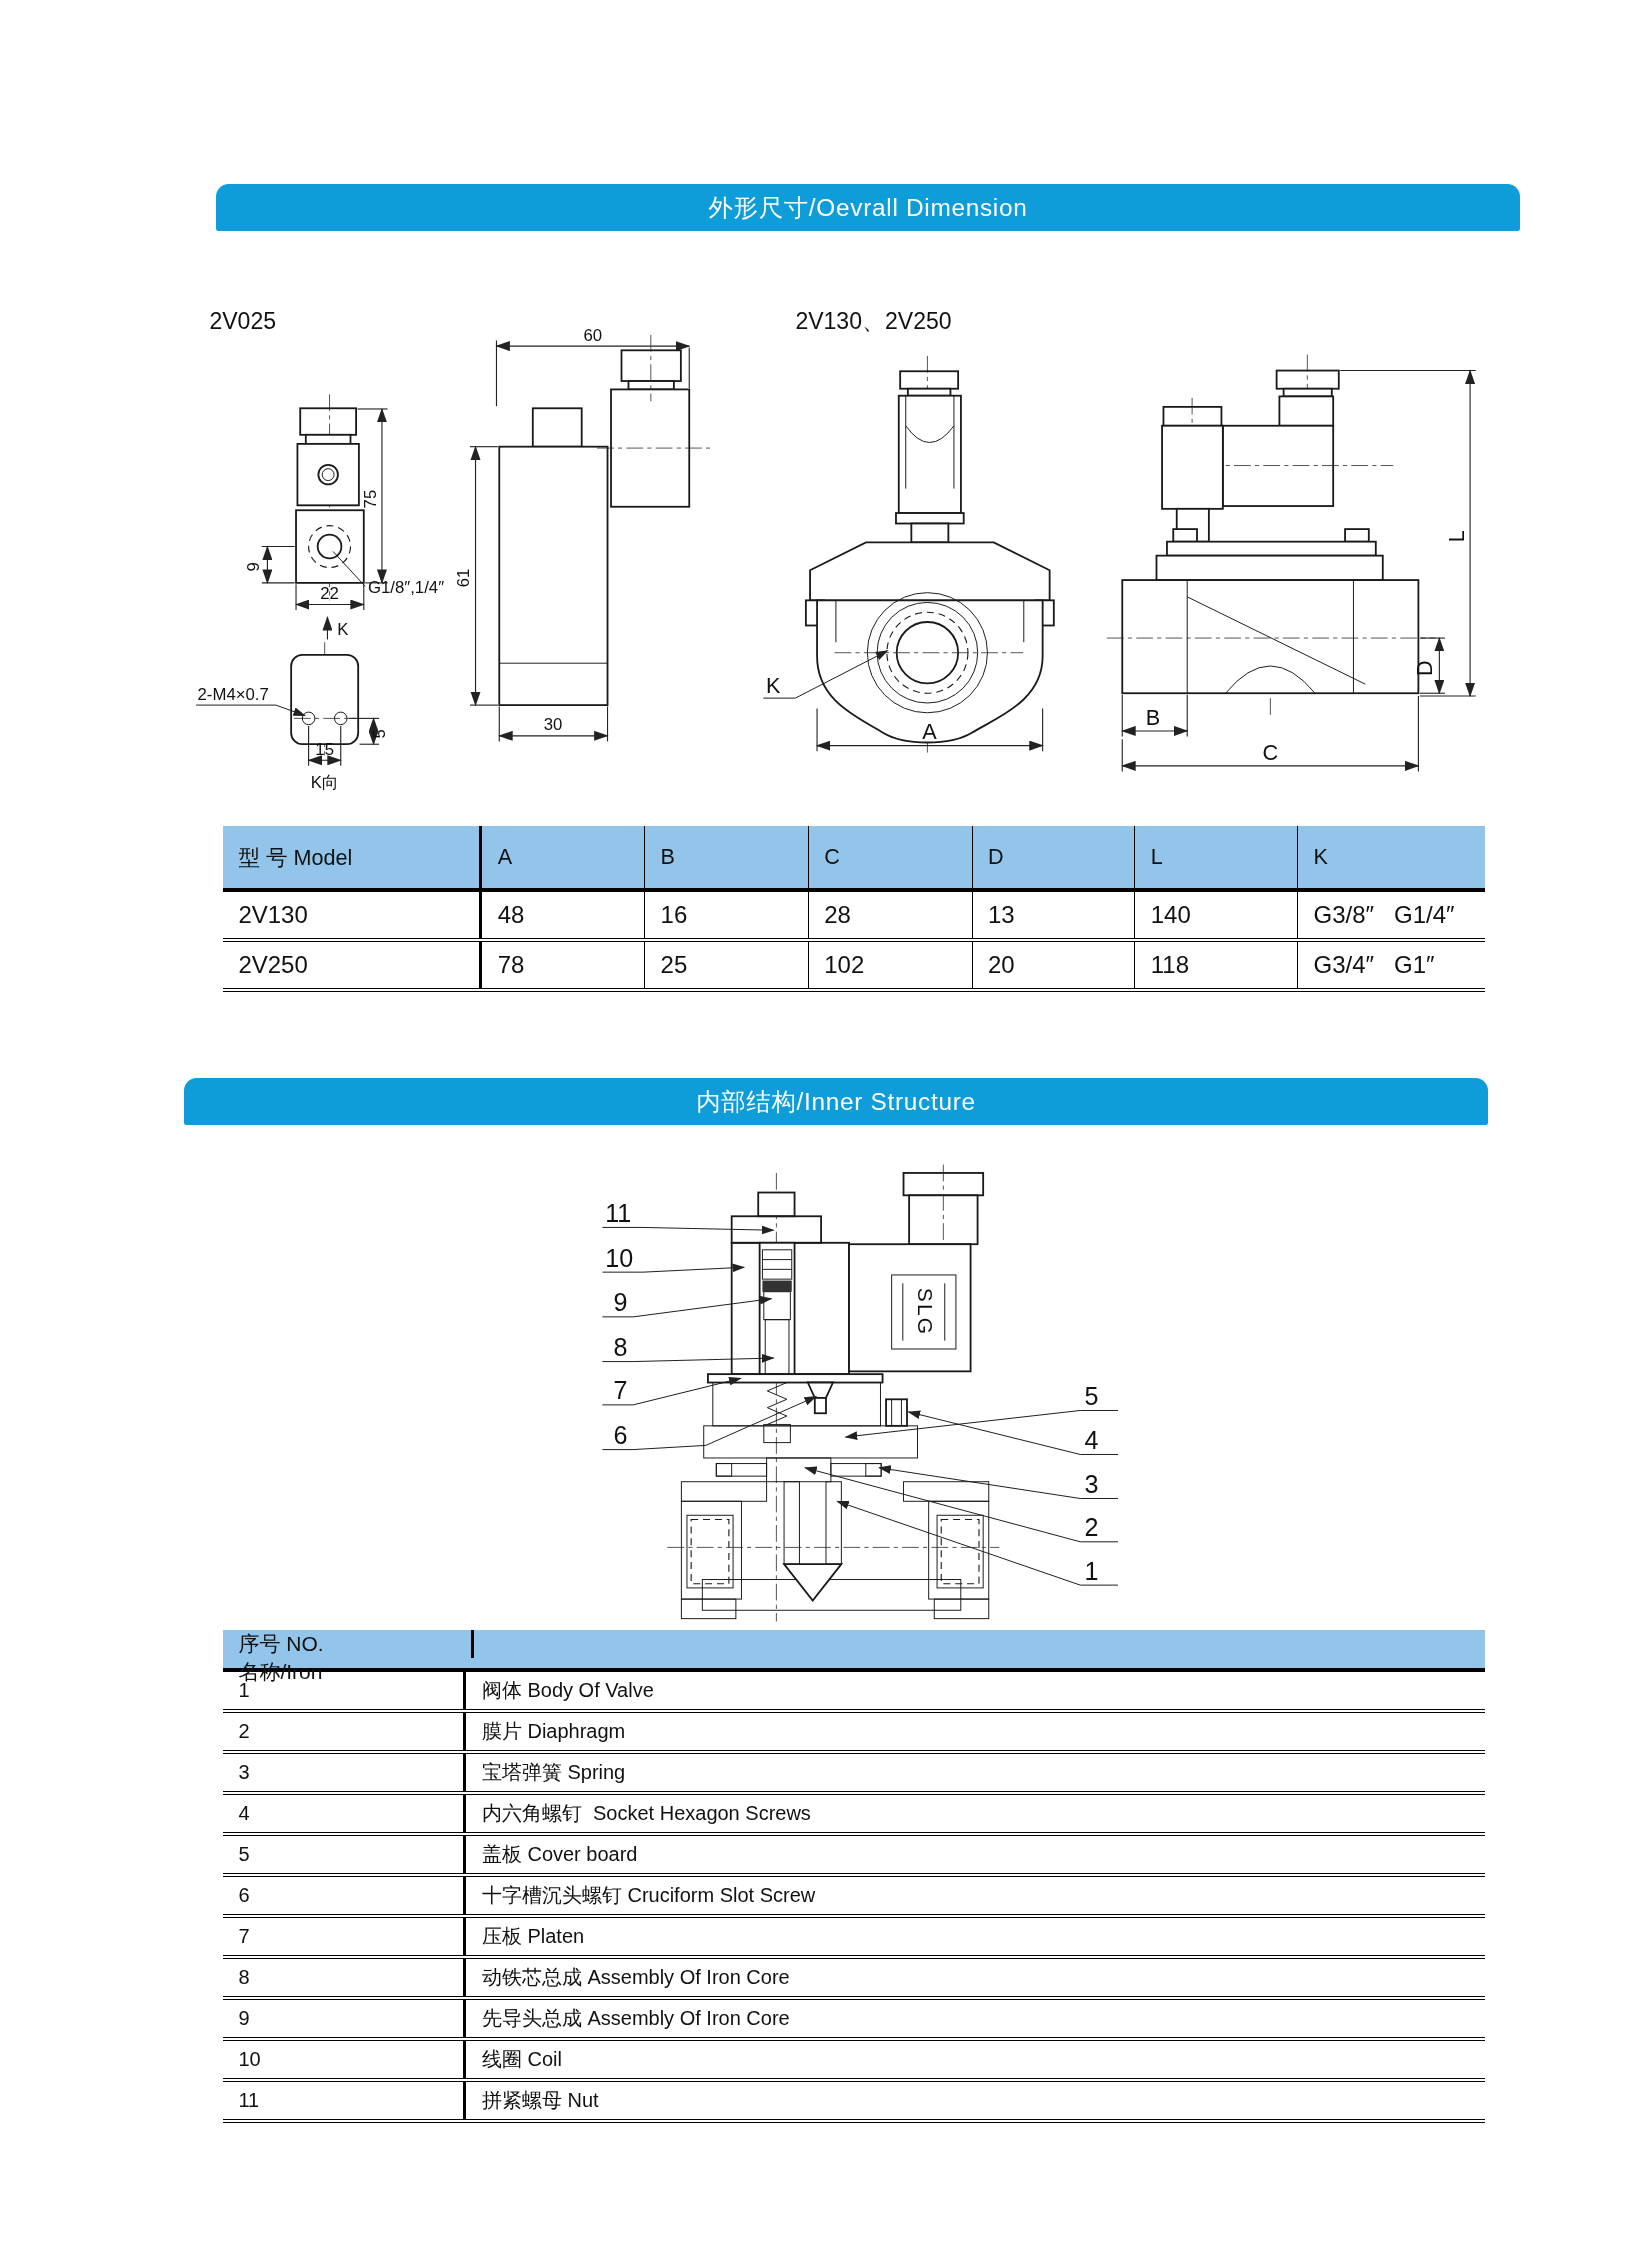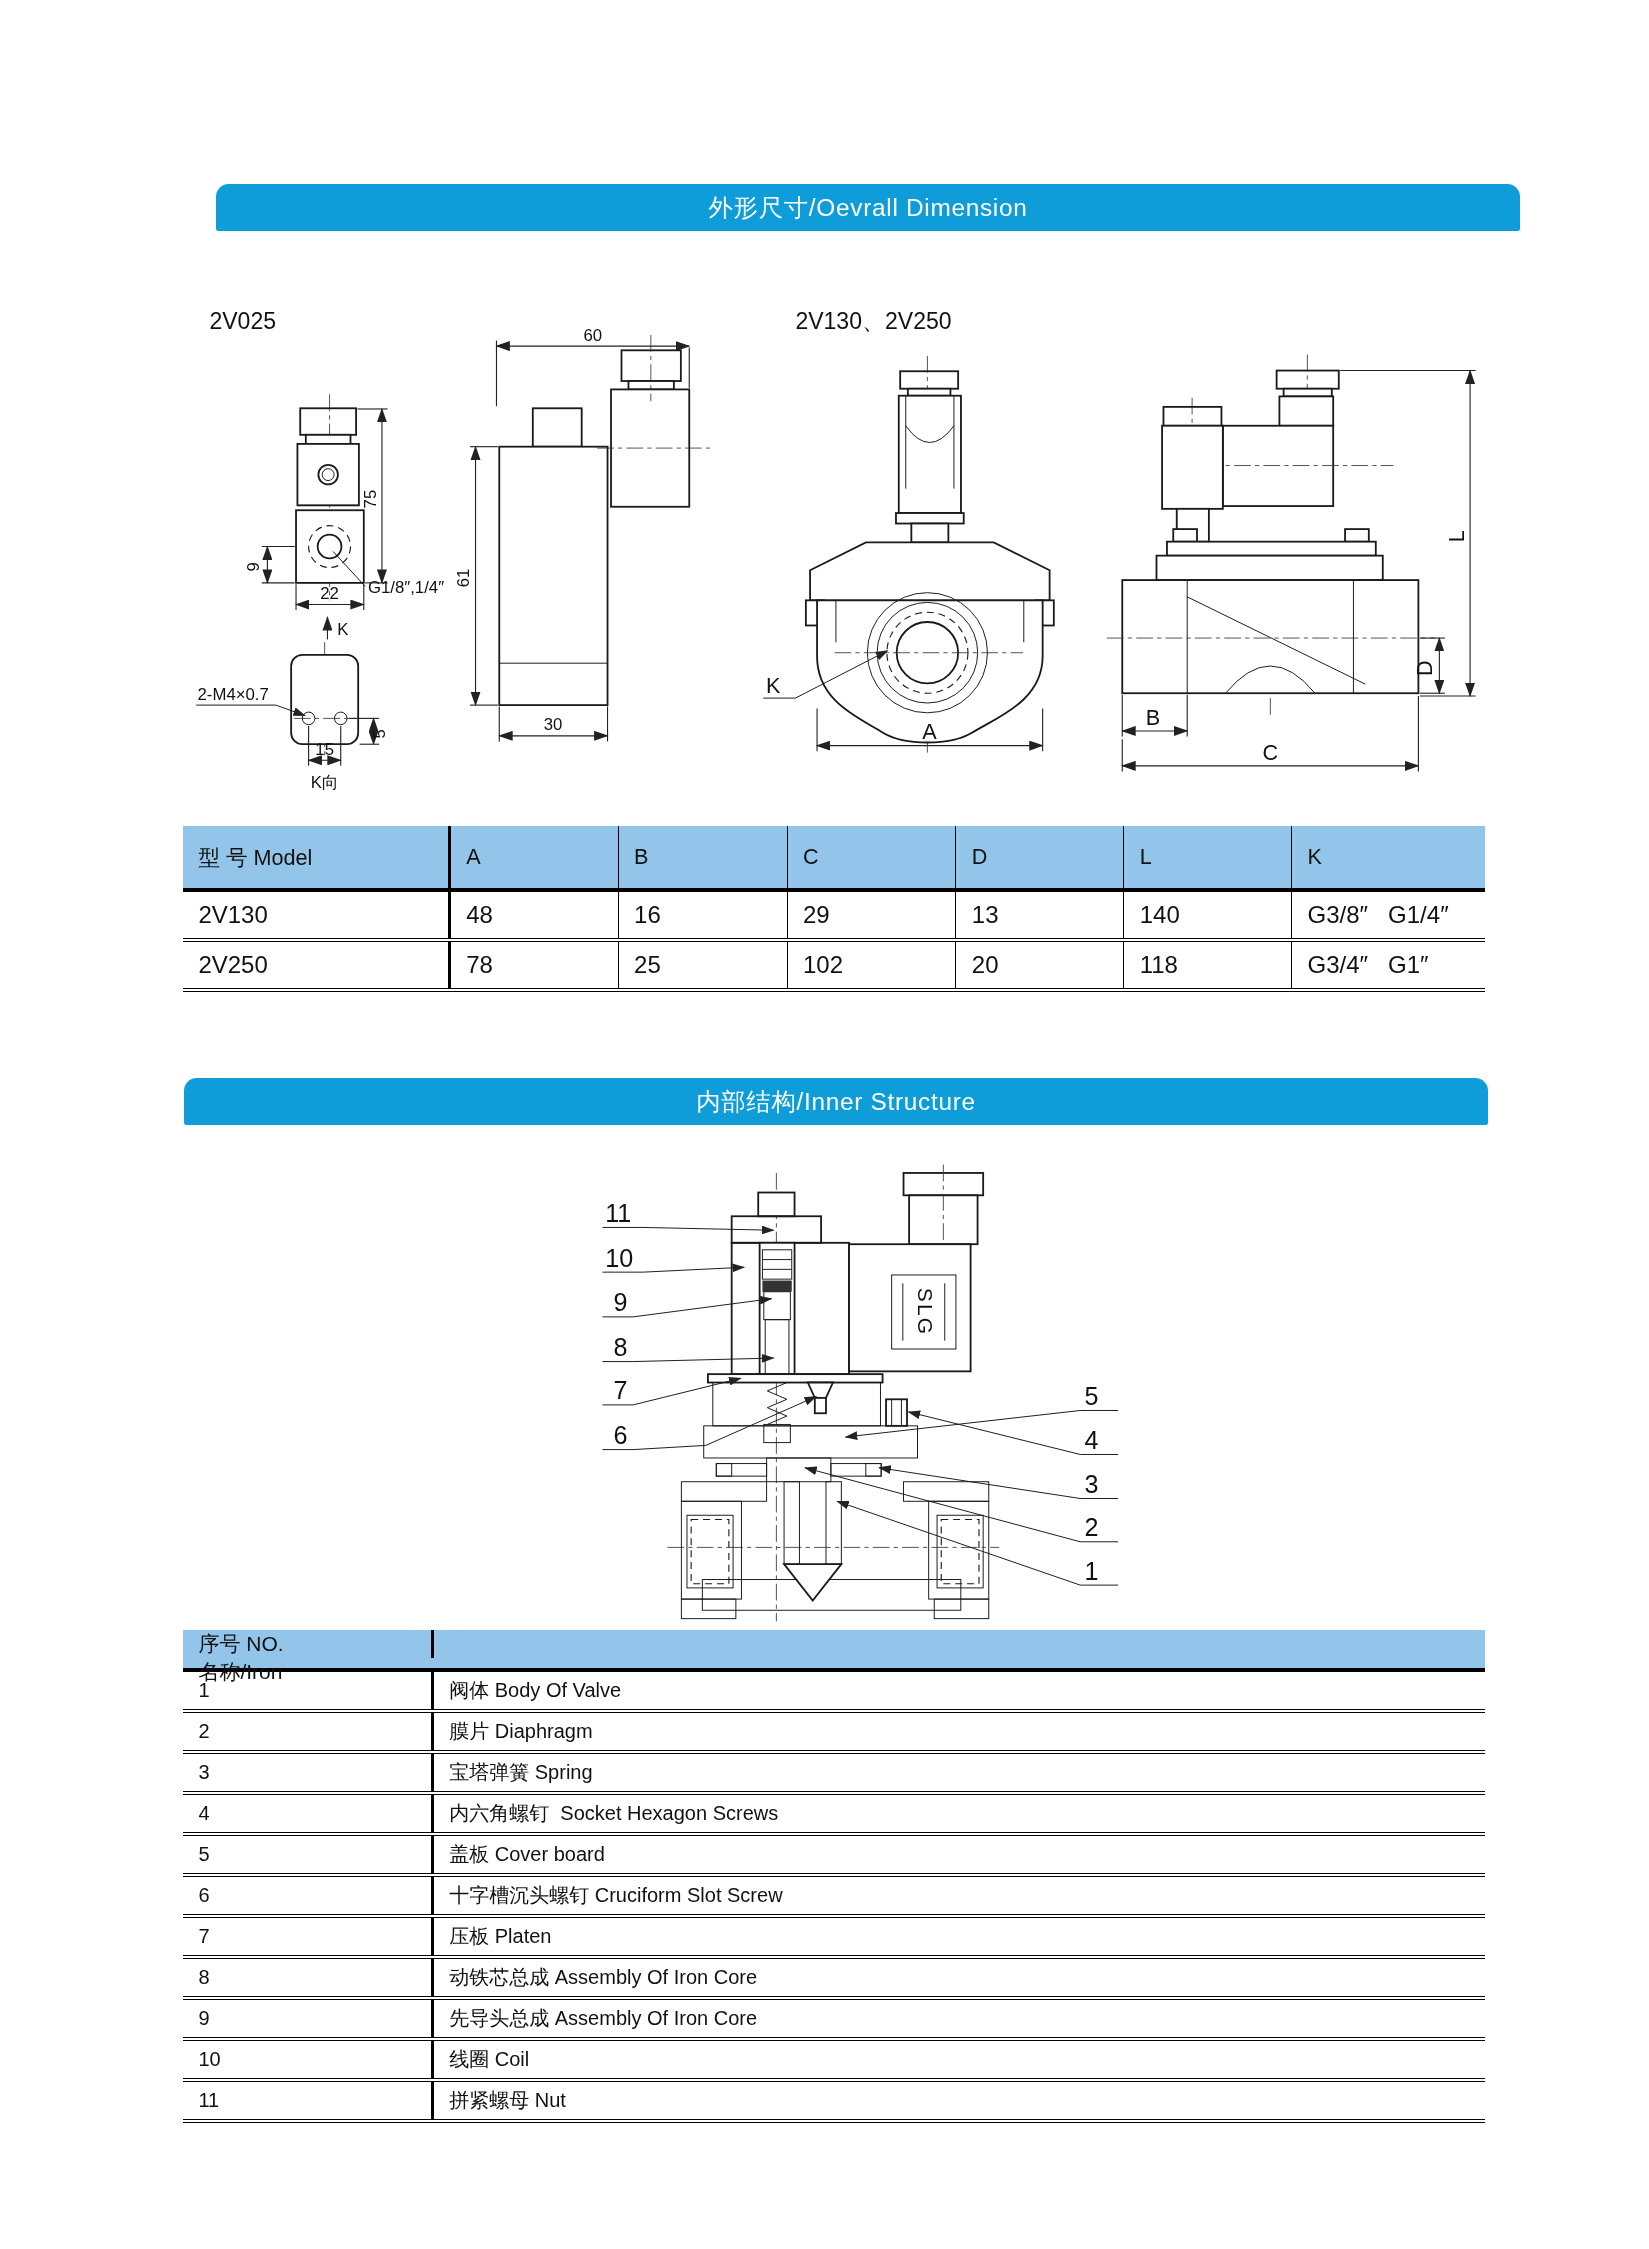--- a/index.html
+++ b/index.html
@@ -3,21 +3,21 @@
 <meta charset="utf-8">
 <style>
   html,body{margin:0;padding:0;background:#e8e8e8;}
   .page{position:relative;width:1649px;height:2250px;background:#ffffff;margin:0 auto;
         font-family:"Liberation Sans",sans-serif;color:#111;overflow:hidden;}
   .section-bar{position:absolute;left:184px;width:1304px;height:47px;background:#0f9dda;
         border-radius:12.6px 12.6px 2.8px 2.8px;display:flex;align-items:center;justify-content:center;}
   .section-bar span{color:#ffffff;font-size:24.4px;letter-spacing:0.7px;}
   
   .tbl{position:absolute;left:183px;width:1302px;}
-  .trow{display:flex;box-sizing:border-box;}
+  .trow{display:flex;box-sizing:border-box;margin-left:40px;}
   .trow>div{box-sizing:border-box;display:flex;align-items:center;padding-left:15.4px;
         border-right:1.4px solid #000;white-space:pre;}
   .trow>div:last-child{border-right:none;}
   .trow>div.thickr{border-right:3.5px solid #000;}
   .thead{background:#92c5e9;border-bottom:4.2px solid #000;font-size:21.6px;}
   .tdata{background:#fff;border-bottom:4.9px double #000;font-size:24px;}
   .dim-tbl .thead{height:66px;}
   .dim-tbl .tdata{height:50px;}
   .parts-tbl .thead{height:42px;font-size:21px;flex-direction:column;}
   .parts-tbl .tdata{height:41px;font-size:20px;}
@@ -248,21 +248,21 @@
       <div class="c-b">B</div>
       <div class="c-c">C</div>
       <div class="c-d">D</div>
       <div class="c-l">L</div>
       <div class="c-k">K</div>
     </div>
     <div class="trow tdata">
       <div class="c-model thickr">2V130</div>
       <div class="c-a">48</div>
       <div class="c-b">16</div>
-      <div class="c-c">29</div>
+      <div class="c-c">28</div>
       <div class="c-d">13</div>
       <div class="c-l">140</div>
       <div class="c-k">G3/8″   G1/4″</div>
     </div>
     <div class="trow tdata">
       <div class="c-model thickr">2V250</div>
       <div class="c-a">78</div>
       <div class="c-b">25</div>
       <div class="c-c">102</div>
       <div class="c-d">20</div>

